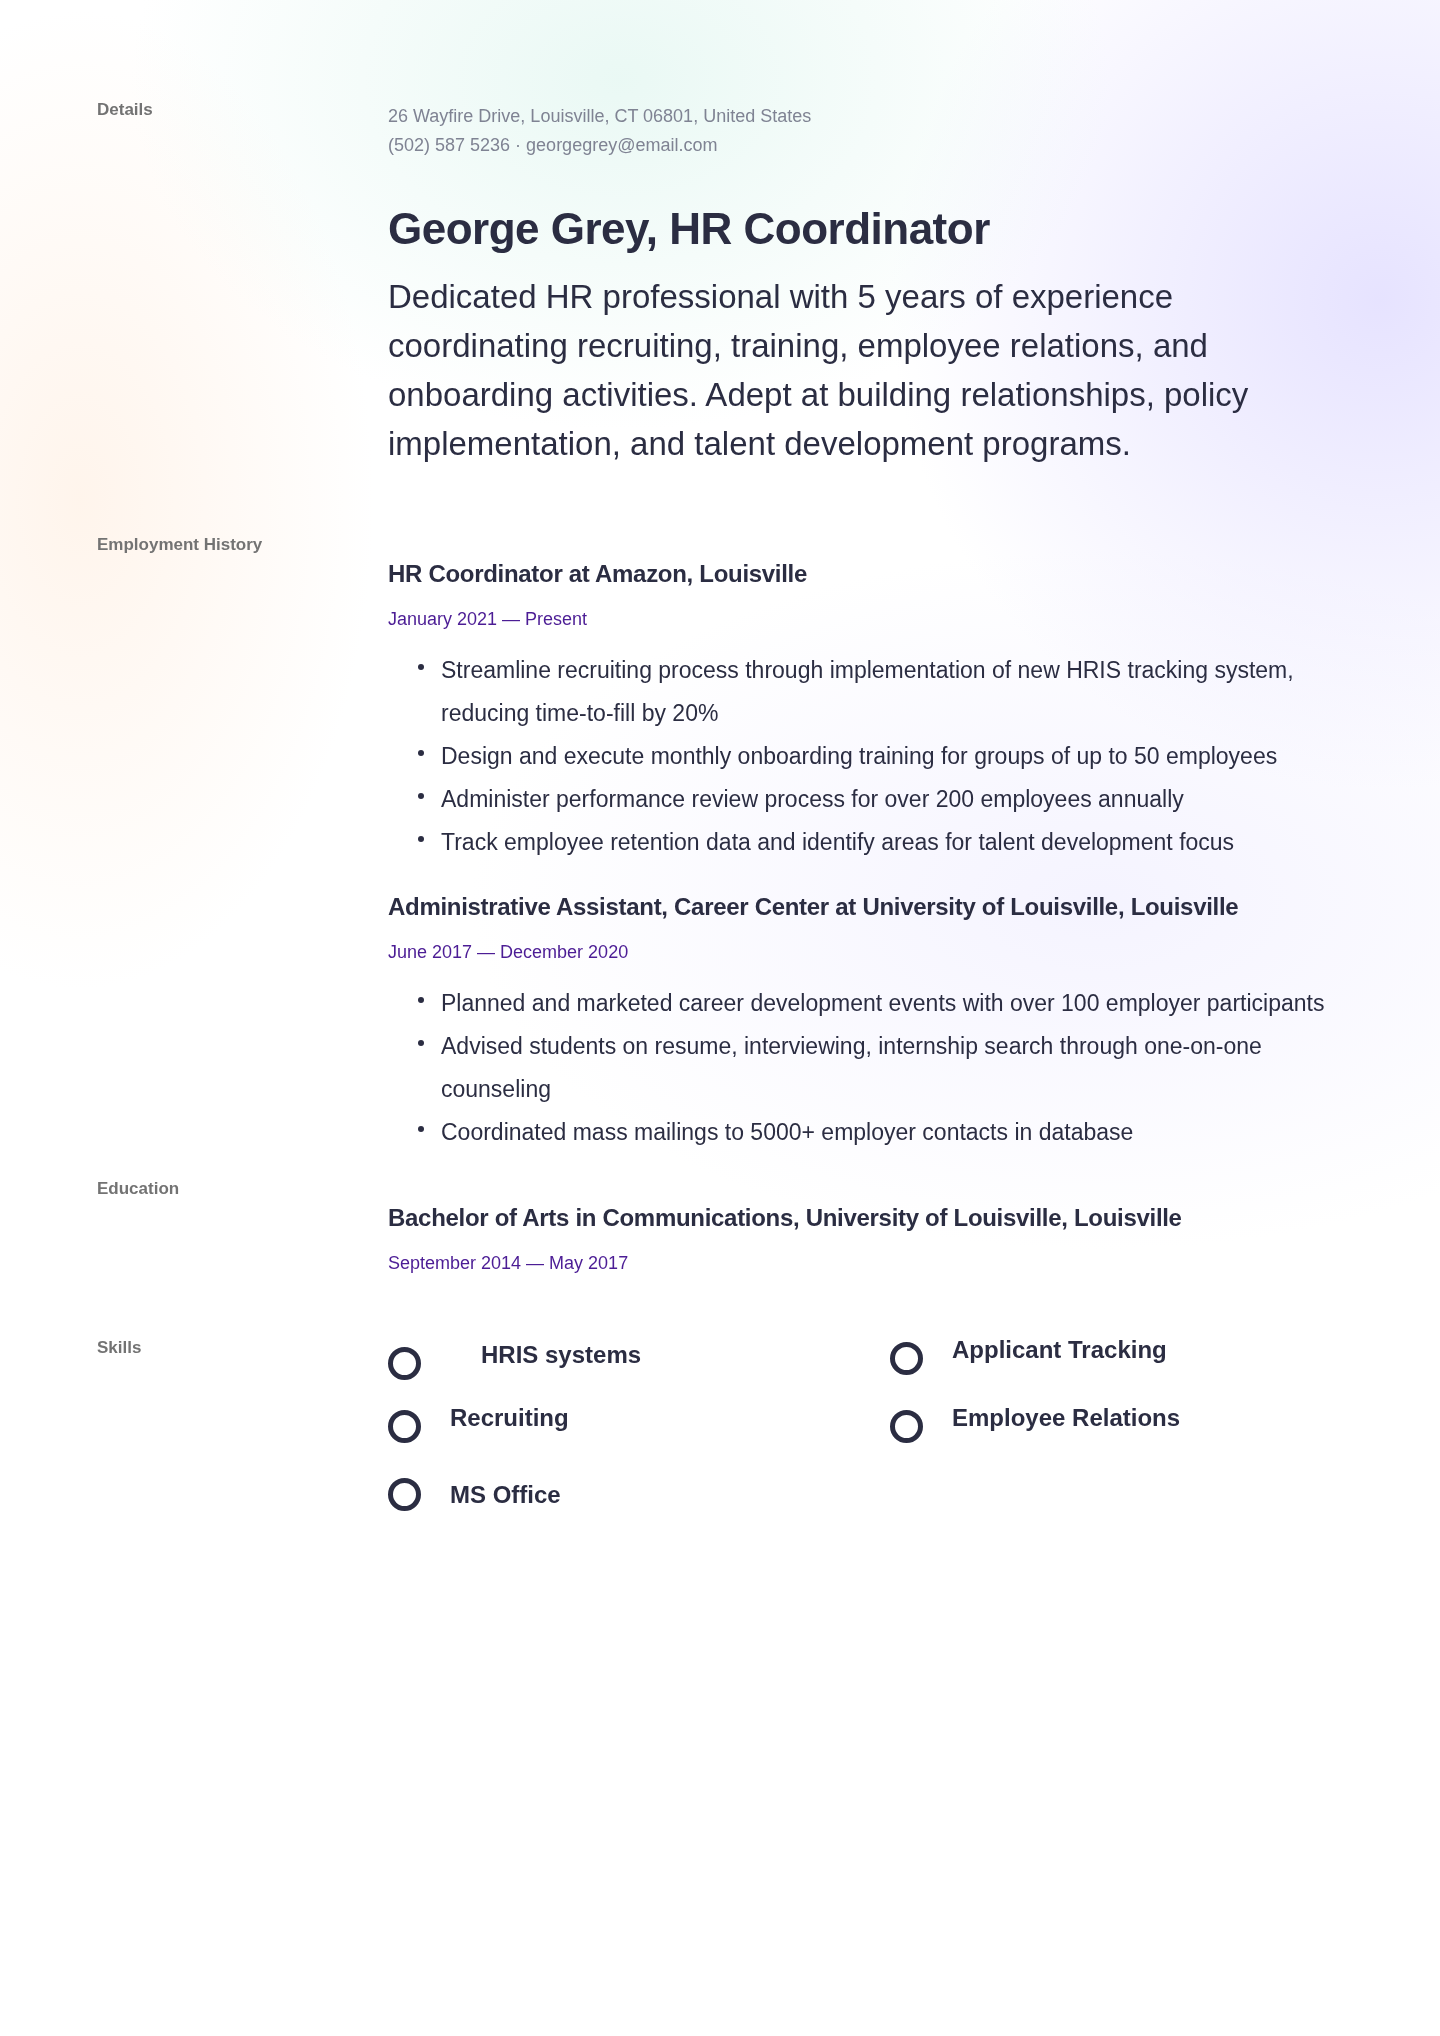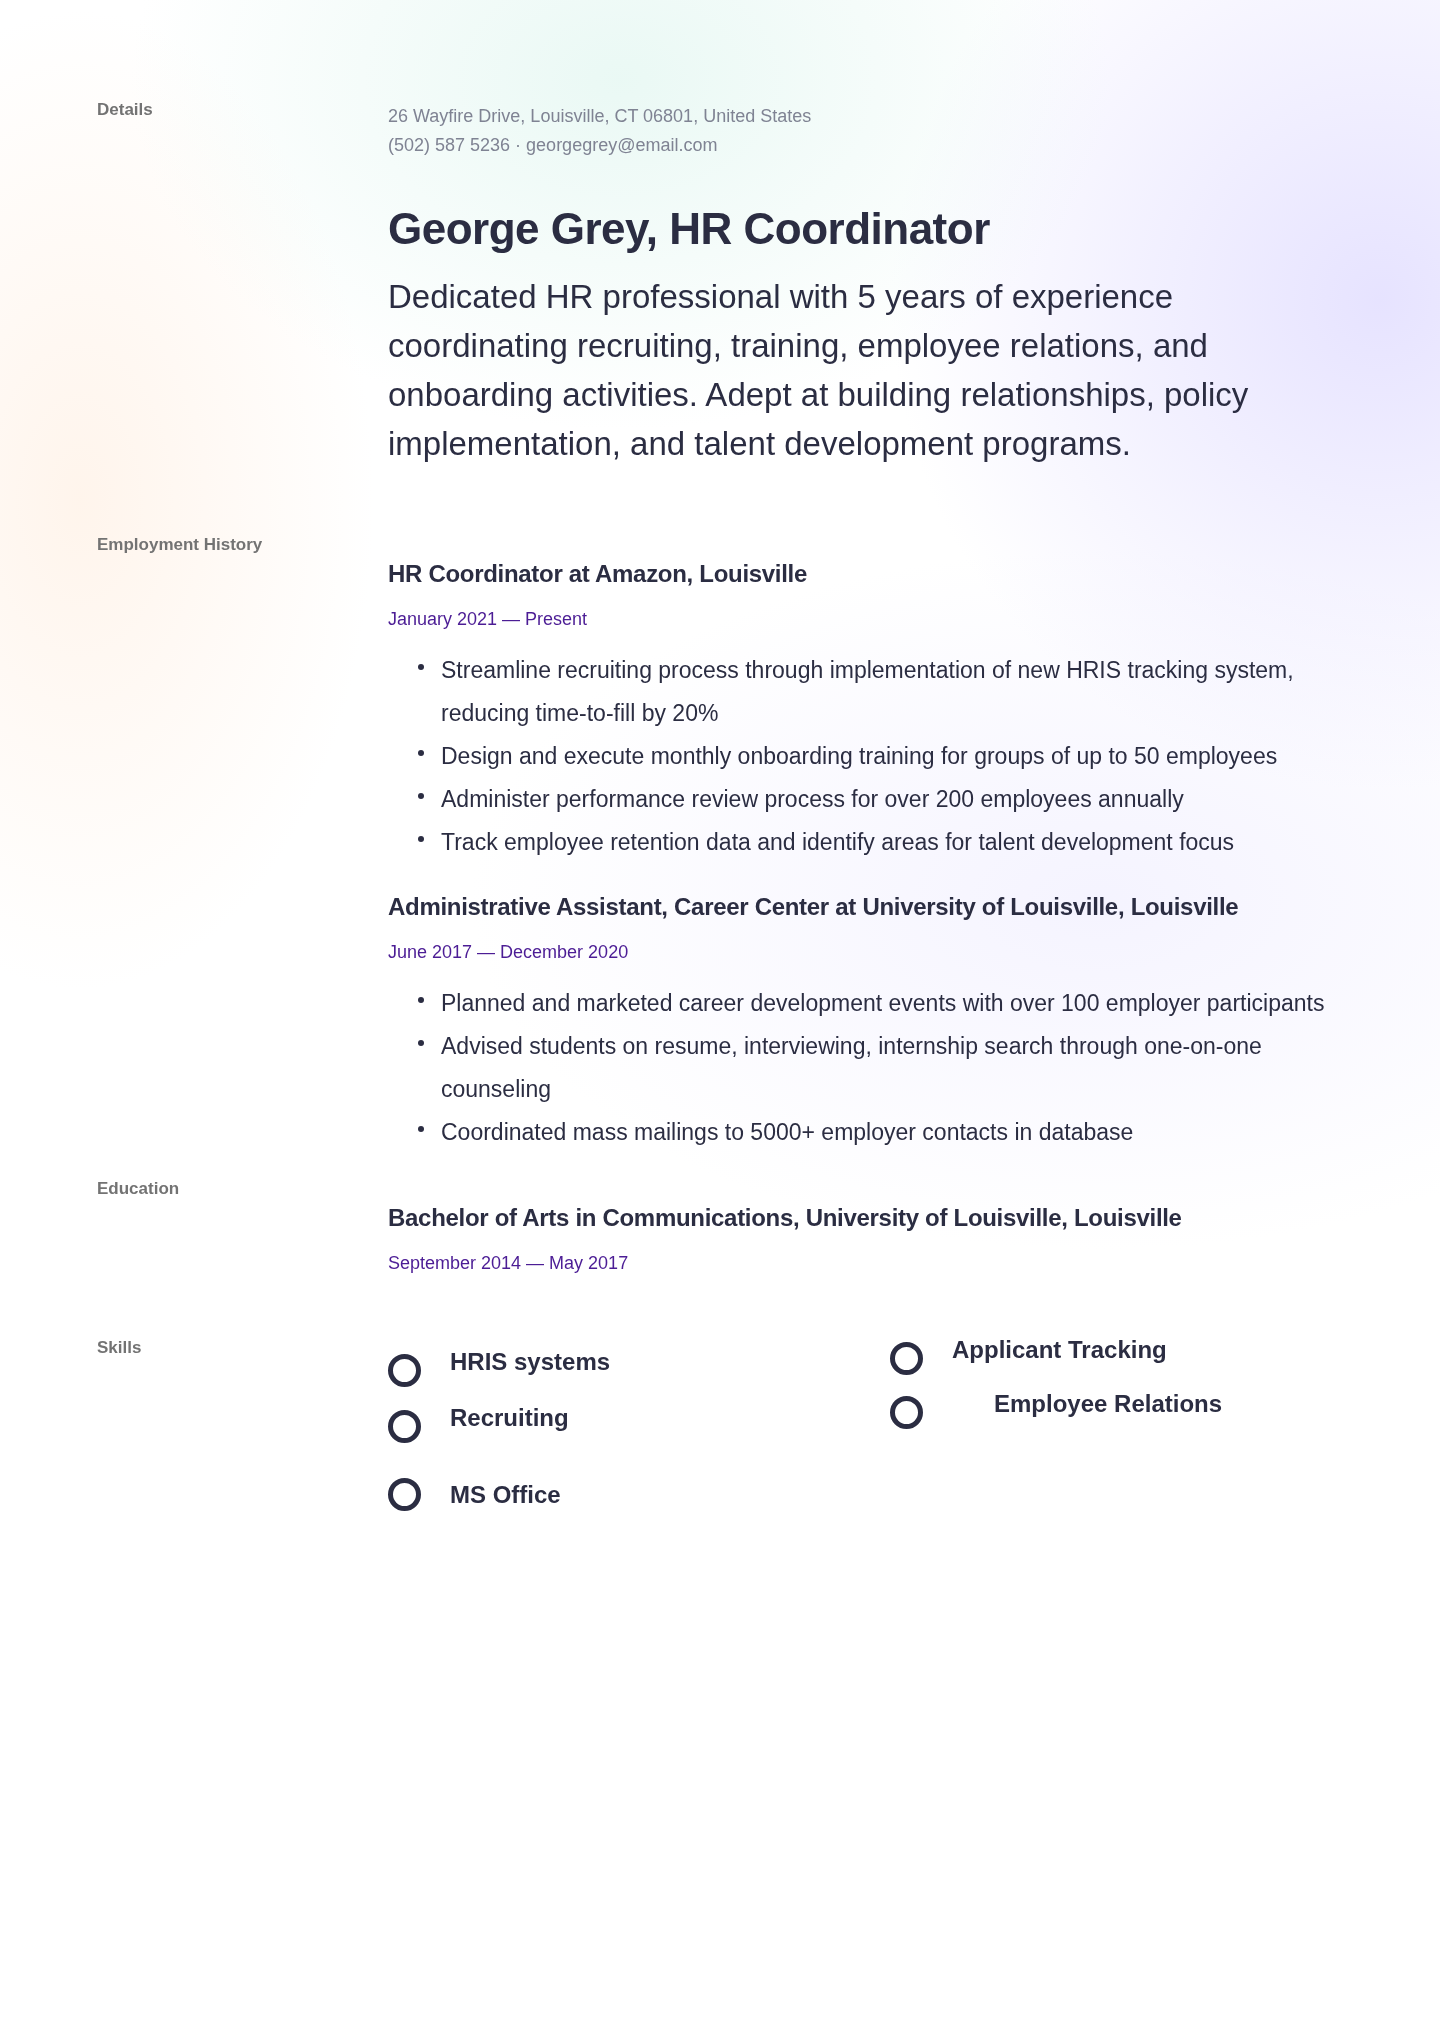--- a/index.html
+++ b/index.html
@@ -95,33 +95,33 @@
     <div class="label" style="top:0px;">Education</div>
     <div class="content" style="top:-4px;">
       <div class="job-title">Bachelor of Arts in Communications, University of Louisville, Louisville</div>
       <div class="dates">September 2014 — May 2017</div>
     </div>
   </div>
 
   <div class="section" style="top:1338px;">
     <div class="label" style="top:0px;">Skills</div>
     <div class="skills-grid" style="top:-4px;">
-      <div class="skill" style="left:0; top:12px;">
+      <div class="skill" style="left:0; top:5px;gap:31px;">
         <span class="ring"></span>
         <span class="sk-label">HRIS systems</span>
       </div>
       <div class="skill" style="left:502px; top:0;">
         <span class="ring"></span>
         <span class="sk-label">Applicant Tracking</span>
       </div>
       <div class="skill" style="left:0; top:68px;">
         <span class="ring"></span>
         <span class="sk-label">Recruiting</span>
       </div>
-      <div class="skill" style="left:502px; top:54px;gap:42px;">
+      <div class="skill" style="left:502px; top:68px;">
         <span class="ring"></span>
         <span class="sk-label">Employee Relations</span>
       </div>
       <div class="skill" style="left:0; top:136px;align-items:flex-end;">
         <span class="ring"></span>
         <span class="sk-label">MS Office</span>
       </div>
     </div>
   </div>
 

